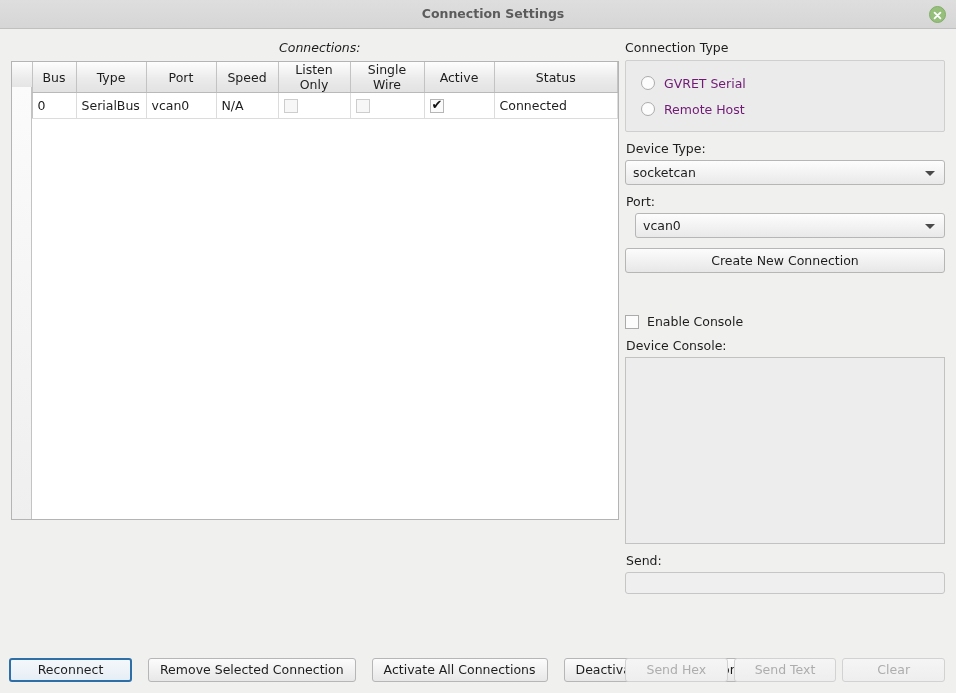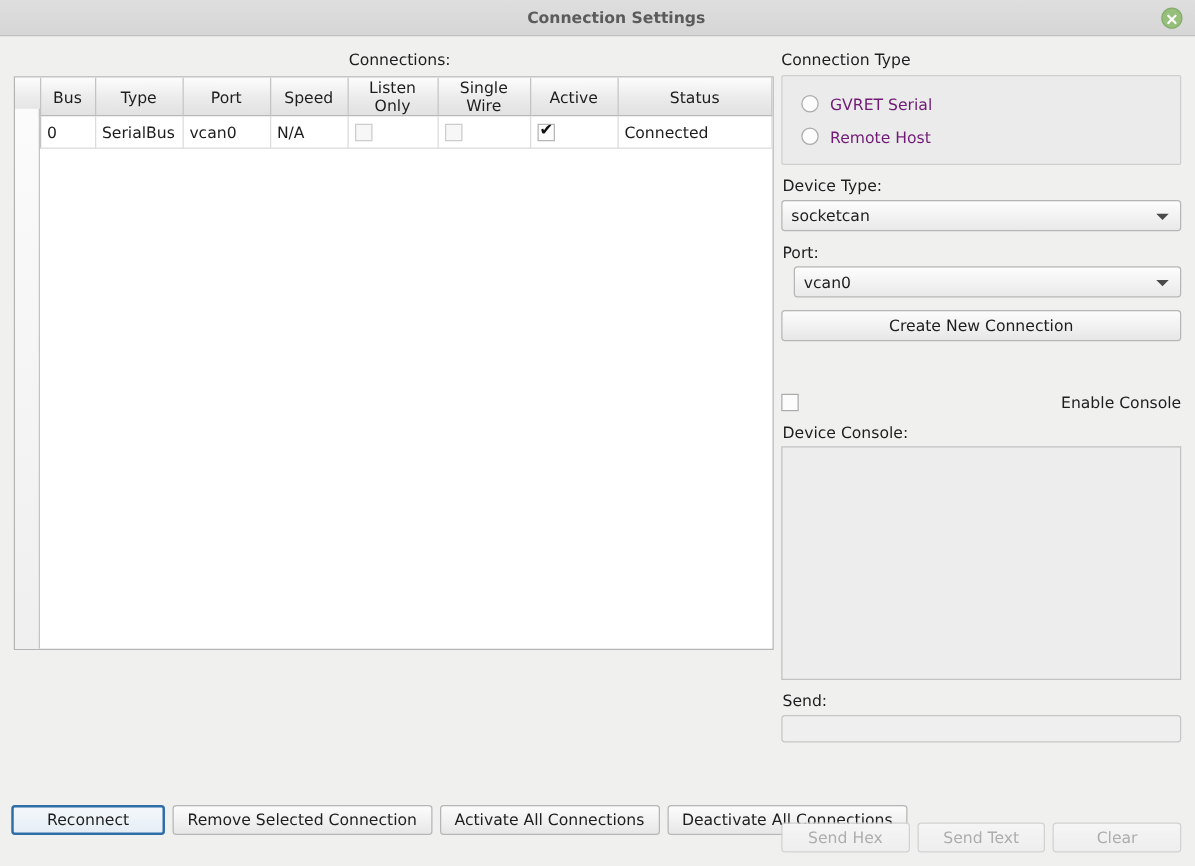--- a/index.html
+++ b/index.html
@@ -48,20 +48,21 @@
     cursor: pointer;
   }
   .close-btn svg { display: block; margin: 3px auto 0; }
 
   
   .connections-label {
     position: absolute;
     left: 279px; top: 40px;
     font-size: 12.5px;
     color: #1d1d1d;
+    font-style: italic;
   }
 
   .table-frame {
     position: absolute;
     left: 11px; top: 61px;
     width: 608px; height: 459px;
     background: #ffffff;
     border: 1px solid #b4b4b4;
     box-sizing: border-box;
     overflow: hidden;
@@ -131,24 +132,24 @@
     left: 1px; top: -3px;
     font-size: 13px;
     line-height: 16px;
     color: #101010;
     font-weight: bold;
   }
 
   
   .btnrow {
     position: absolute;
-    left: 9px; top: 644px;
+    left: 9px; top: 658px;
     height: 24px;
     display: flex;
-    gap: 6px;
+    gap: 16px;
   }
   .btn {
     height: 24px;
     padding: 0 11px;
     font-size: 12.5px;
     font-family: inherit;
     color: #1d1d1d;
     background: linear-gradient(to bottom, #fcfcfc 0%, #f2f2f2 48%, #e7e7e7 100%);
     border: 1px solid #b6b6b6;
     border-radius: 3px;
@@ -253,21 +254,21 @@
     background: linear-gradient(to bottom, #fcfcfc 0%, #f2f2f2 48%, #e7e7e7 100%);
     border: 1px solid #b6b6b6;
     border-radius: 3px;
     box-sizing: border-box;
     cursor: pointer;
   }
 
   .enable-row {
     display: flex;
     align-items: center;
-    justify-content: space-between;
+    justify-content: flex-start;
     margin-top: 41px;
     cursor: pointer;
   }
   .checkbox {
     width: 14px; height: 14px;
     border: 1px solid #ababab;
     background: #fcfcfc;
     box-sizing: border-box;
     margin-right: 8px;
   }

